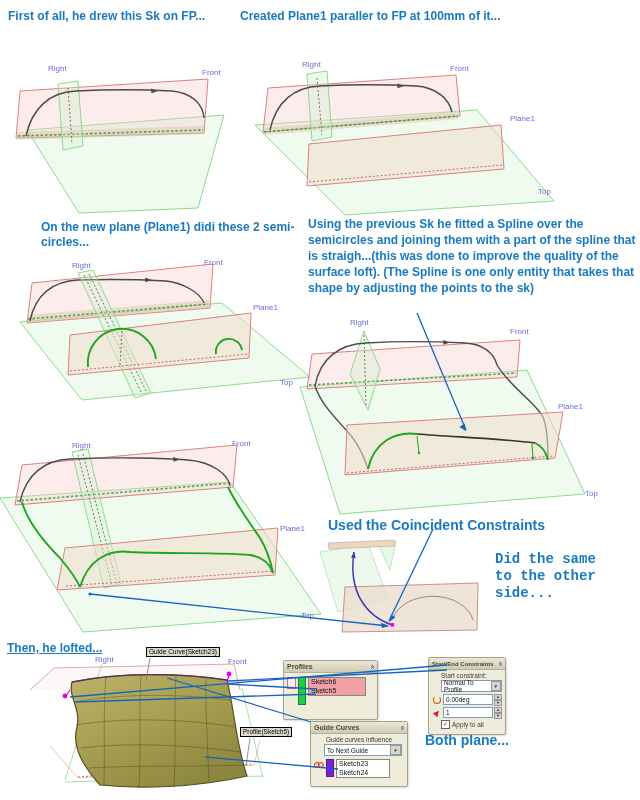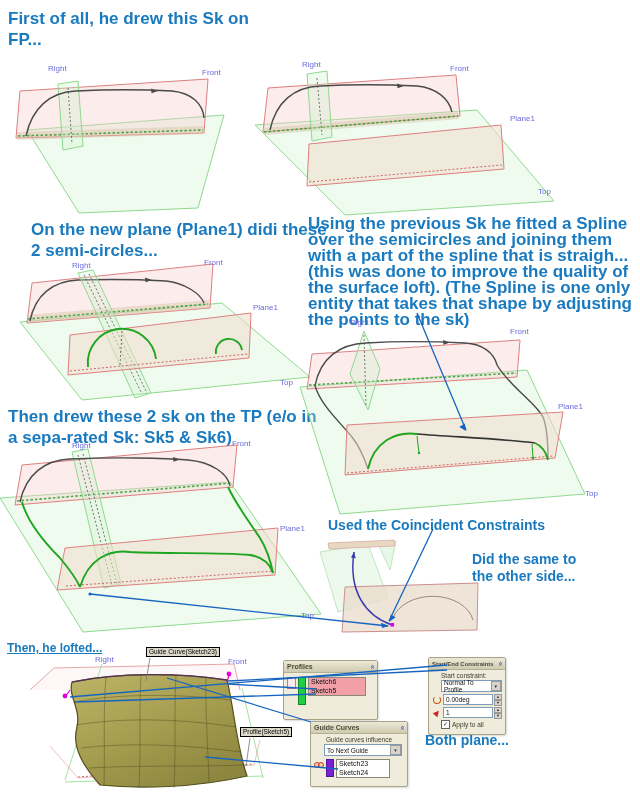--- a/index.html
+++ b/index.html
@@ -1,21 +1,21 @@
 <!DOCTYPE html>
 <html><head>
 <meta charset="utf-8">
 <style>
   html,body { margin:0; padding:0; background:#fff; }
   .page { position:relative; width:640px; height:800px; background:#ffffff;
           font-family:"Liberation Sans", sans-serif; overflow:hidden; }
 
   
   .ann { position:absolute; color:#1a7abf; font-weight:bold; line-height:1.22; }
-  .fs13 { font-size:17px; }
+  .fs13 { font-size:12px; }
   .fs14 { font-size:14px; }
   .fs16 { font-size:12px;text-decoration:underline; }
 
   svg { position:absolute; overflow:visible; }
   svg text { font-family:"Liberation Sans", sans-serif; }
   .plbl { fill:#6b6bdb; font-size:8px; }
 
   .plane-pink  { fill:rgba(246,206,206,0.38); stroke:#de8080; stroke-width:1; }
   .plane-tan   { fill:rgba(238,221,203,0.55); stroke:#de8080; stroke-width:1; }
   .plane-green { fill:rgba(205,242,205,0.32); stroke:#8fd98f; stroke-width:1; }
@@ -70,25 +70,25 @@
 
   .tooltip { position:absolute; background:#dcd8ca; border:1px solid #000; color:#000;
              font-size:6.5px; line-height:8px; padding:0 2px; white-space:nowrap; }
 </style>
 </head>
 <body>
 
 <div class="page">
 
   <div class="ann fs13" style="left:8px;top:9px;width:245px;">First of all, he drew this Sk on FP...</div>
-  <div class="ann fs13" style="left:31px;top:220px;width:300px;">On the new plane (Plane1) didi these 2 semi-circles...</div>
+  <div class="ann fs13" style="left:240px;top:9px;width:292px;">Created Plane1 paraller to FP at 100mm of it...</div>
+  <div class="ann fs13" style="left:41px;top:220px;width:300px;">On the new plane (Plane1) didi these 2 semi-circles...</div>
   <div class="ann fs13" style="left:308px;top:216px;width:334px;line-height:16px;">Using the previous Sk he fitted a Spline over the semicircles and joining them with a part of the spline that is straigh...(this was done to improve the quality of the surface loft). (The Spline is one only entity that takes that shape by adjusting the points to the sk)</div>
-  <div class="ann fs13" style="left:8px;top:407px;width:316px;">Then drew these 2 sk on the TP (e/o in a sepa-rated Sk: Sk5 &amp; Sk6)</div>
   <div class="ann fs14" style="left:328px;top:517px;width:250px;">Used the Coincident Constraints</div>
-  <div class="ann fs14" style="left:472px;top:551px;width:112px;">Did the same to the other side...</div>
+  <div class="ann fs14" style="left:495px;top:551px;width:112px;font-family:Liberation Mono, monospace;">Did the same to the other side...</div>
   <div class="ann fs16" style="left:7px;top:641px;width:200px;">Then, he lofted...</div>
   <div class="ann fs14" style="left:425px;top:732px;width:100px;">Both plane...</div>
 
   <svg style="left:2px;top:58px;" width="235" height="155" viewBox="0 0 235 155">
     <polygon class="plane-green" points="25,72 222,57 196,150 77,155"></polygon>
     <polygon class="plane-pink" points="18,33 206,21 202,75 14,80"></polygon>
     <polygon class="band" points="15,74 202,68 202,76 15,82"></polygon>
     <path class="hatch" d="M16,78 L201,72"></path>
     <polygon class="plane-green" points="56,26 76,23 81,88 61,92"></polygon>
     <path class="dot" d="M66,30 L70,86"></path>

